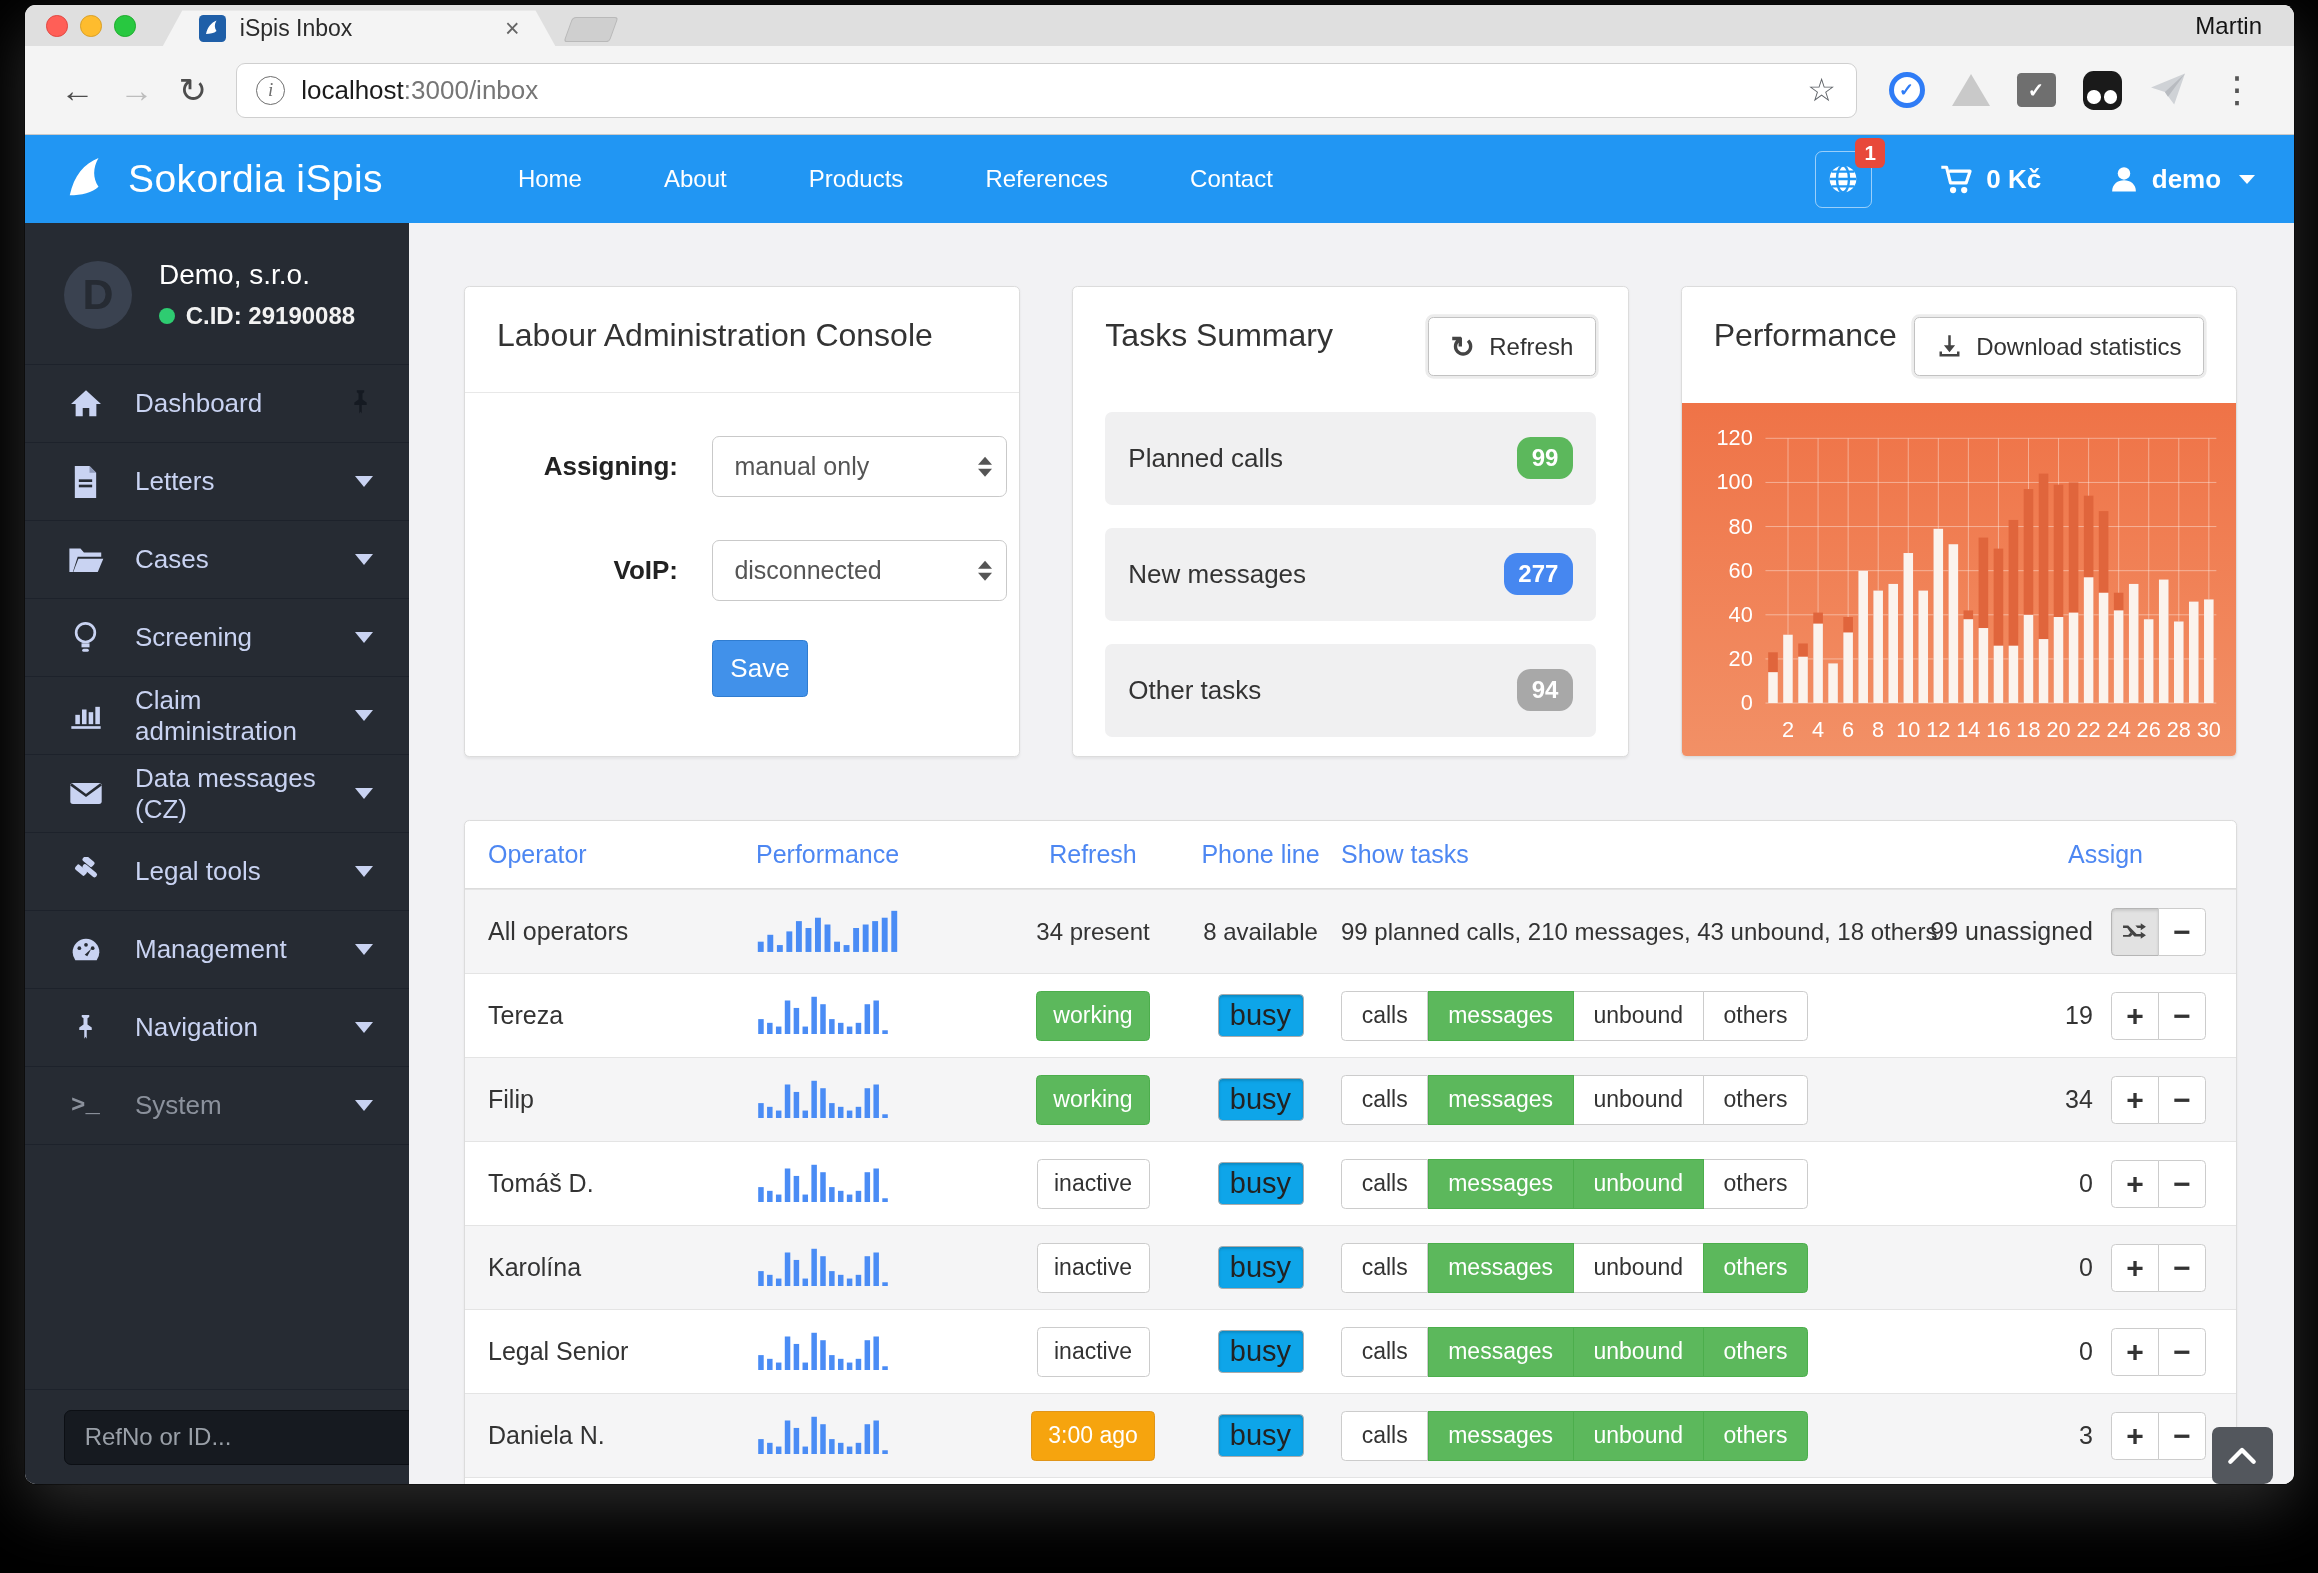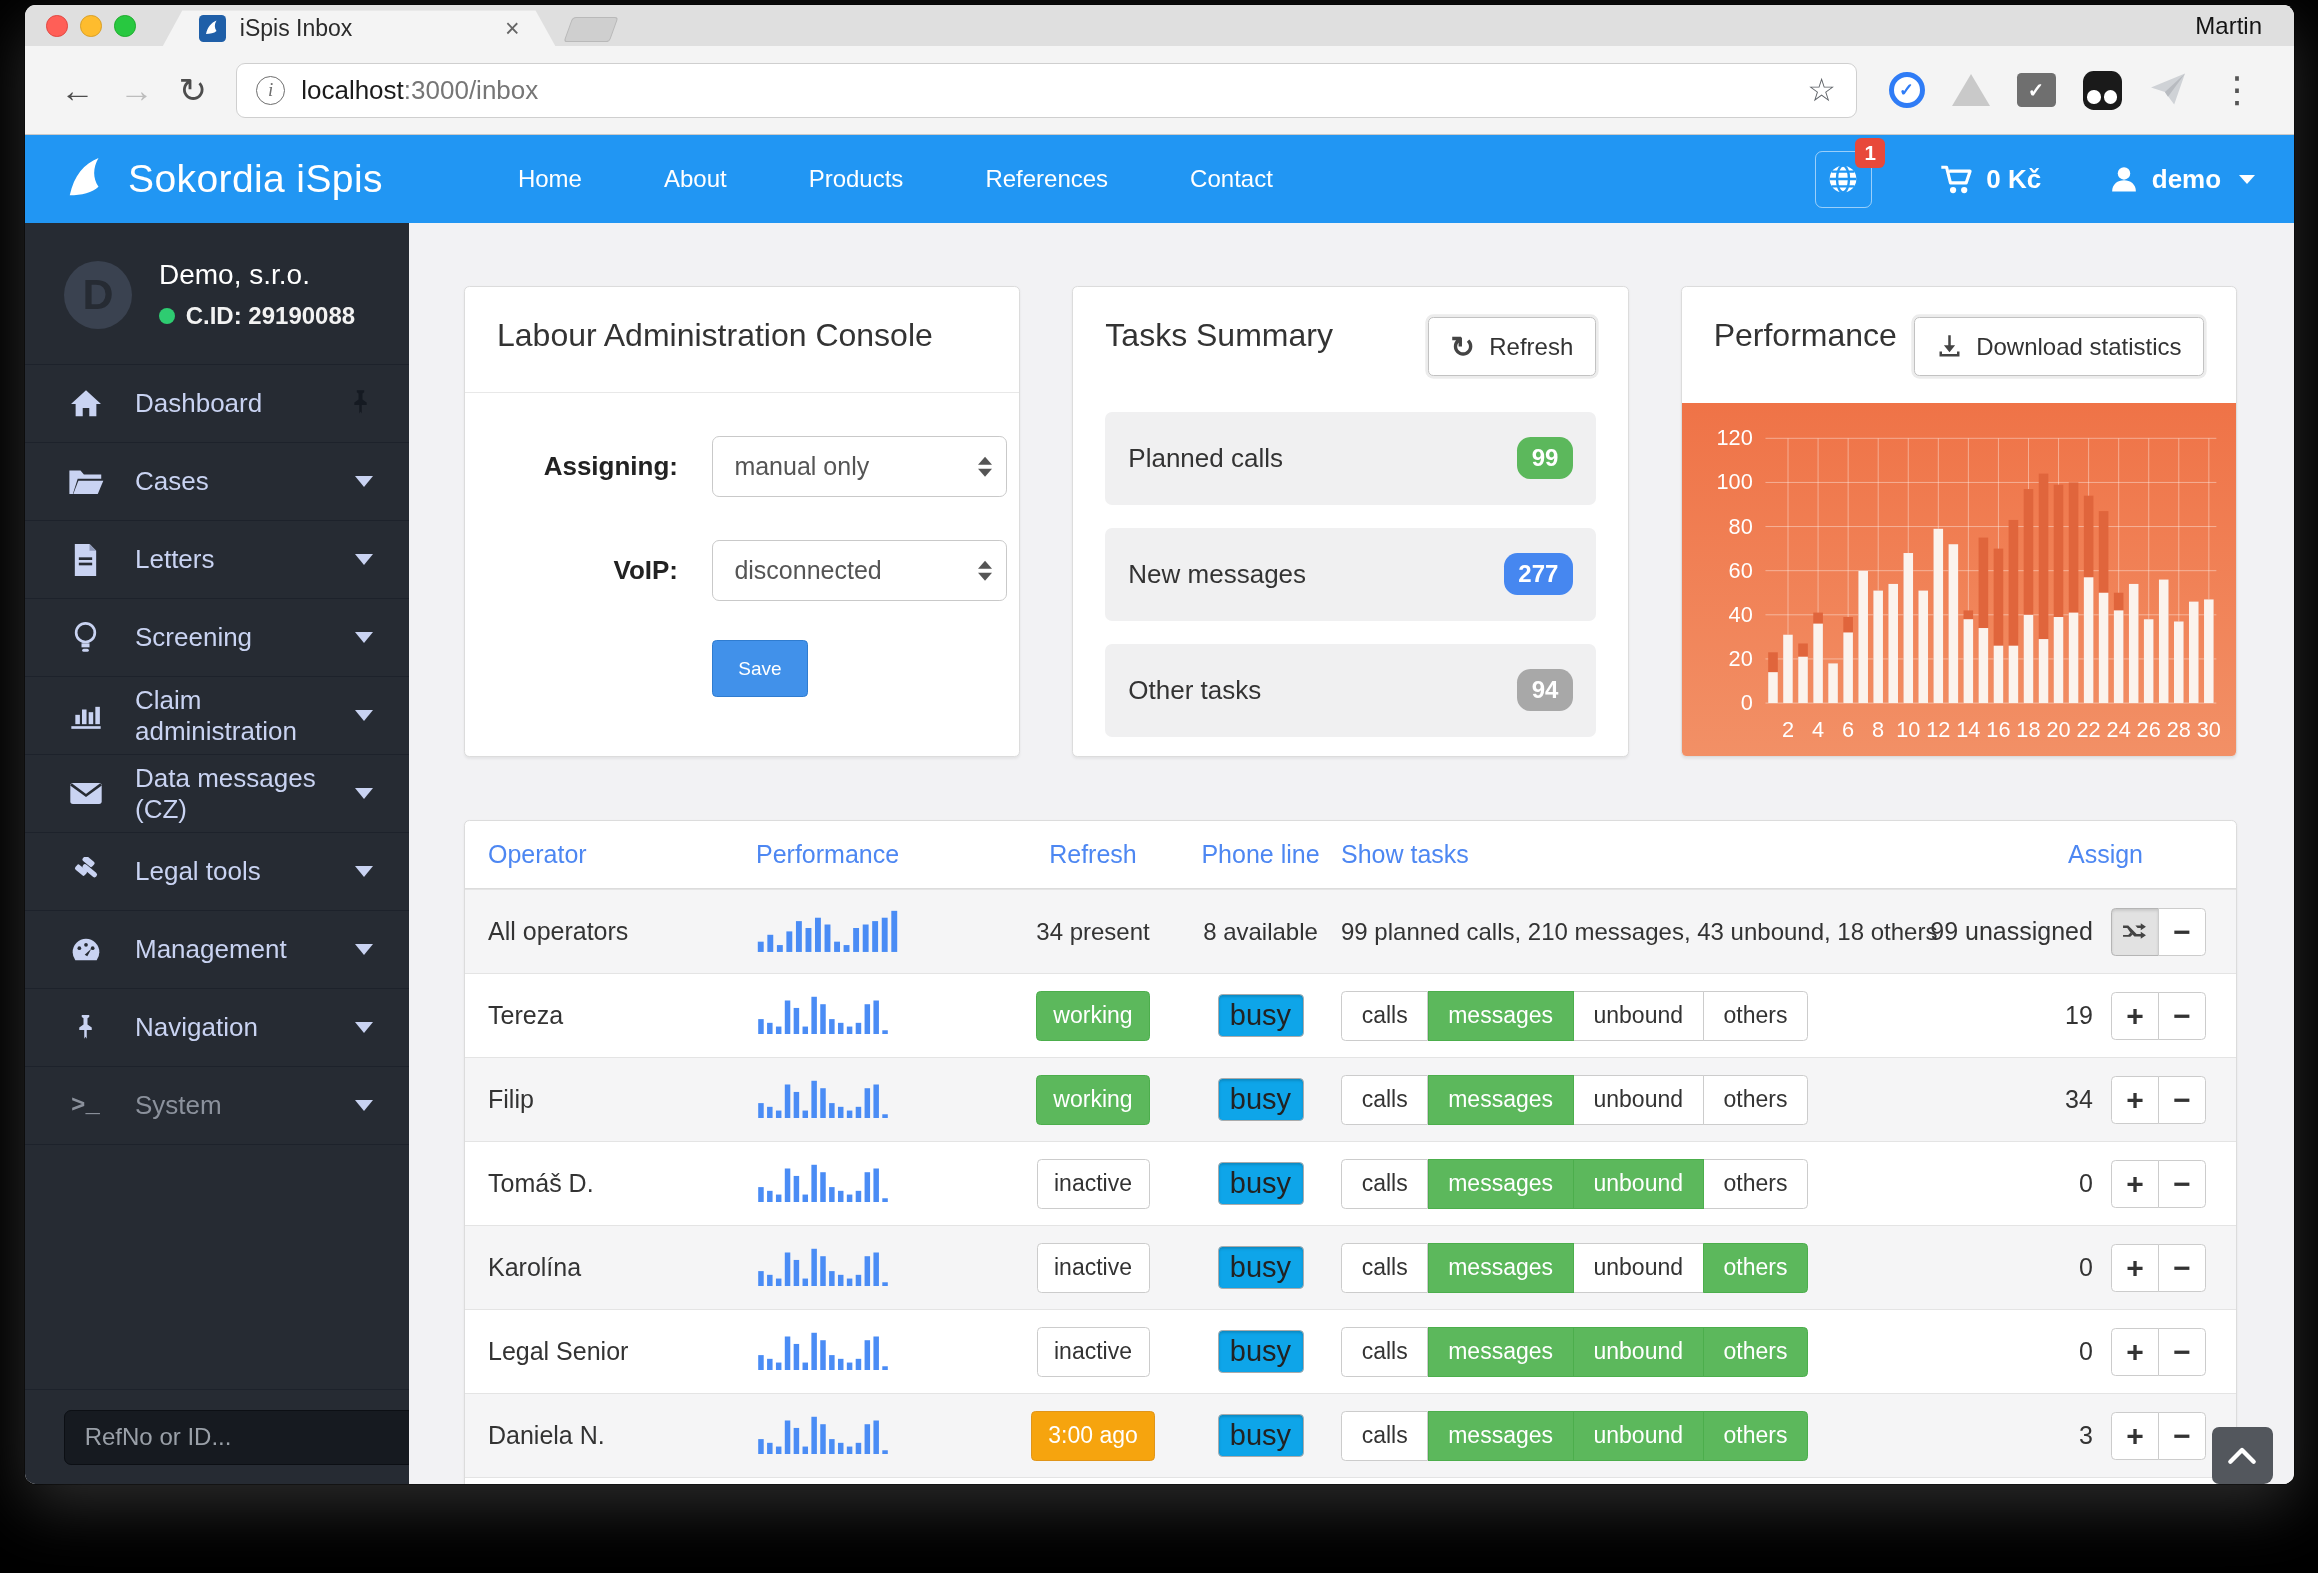--- a/index.html
+++ b/index.html
@@ -90,21 +90,21 @@
 
   
   .console-divider { border-bottom:0.9px solid #e8e8e8; margin-top:38px; }
   .form-row { display:flex; align-items:center; gap:34px; margin:43px 0 0 25px; }
   .form-label { width:188px; text-align:right; font-size:26px; font-weight:bold; color:#222; }
   .select { position:relative; width:295px; height:61px; border:0.9px solid #c9c9c9; border-radius:7.1px; background:#fff; display:flex; align-items:center; padding:0 43px 0 21.4px; font-size:25px; color:#555; }
   .spin { position:absolute; right:14.3px; top:50%; transform:translateY(-50%); display:flex; flex-direction:column; gap:4.5px; }
   .spin i { width:0; height:0; border-left:7.1px solid transparent; border-right:7.1px solid transparent; display:block; }
   .spin .up { border-bottom:8px solid #555; }
   .spin .down { border-top:8px solid #555; }
-  .save-btn { margin:39px 0 16px 247px; width:96px; height:57px; background:#4191ea; border:0.9px solid #2f7cd0; border-radius:4.5px; color:#fff; font-size:19px; }
+  .save-btn { margin:39px 0 16px 247px; width:96px; height:57px; background:#4191ea; border:0.9px solid #2f7cd0; border-radius:4.5px; color:#fff; font-size:26px; }
 
   
   .task-list { padding:12.5px 32px 0 32px; }
   .task-item { margin-top:23px; background:#f0f0f1; border-radius:7.1px; height:93px; display:flex; align-items:center; justify-content:space-between; padding:0 23px; }
   .task-label { font-size:26px; color:#333; }
   .badge { min-width:52px; height:42px; border-radius:13.4px; color:#fff; font-size:24px; font-weight:bold; display:grid; place-items:center; padding:0 14.3px; }
   .badge-green{ background:#5cb85c;margin-left:39px; } .badge-blue{ background:#4687f0; } .badge-gray{ background:#a8a8a8; }
 
   
   .chart-wrap { flex:1; margin-top:27px; min-height:0; }
@@ -261,38 +261,38 @@
           </span>
           <span class="menu-label">Dashboard</span>
           <span>
             <svg width="25" height="27" viewBox="0 0 20 22">
                 <path d="M7 1 h6 v1.6 l-1.4 1 v5 l3.4 2.4 v2 H11 v7 l-1-1.6 -1 1.6 v-7 H5 v-2 l3.4-2.4 v-5 L7 2.6 Z" fill="#151a22"></path>
               </svg>
           </span>
         </div>
         <div class="menu-item">
           <span class="menu-icon">
-            <svg width="36" height="29" viewBox="0 0 26 20">
-                <path d="M1 2 h8 l2.5 3 H24 v3 H7 L3.5 19 H1 Z" fill="#c9d3f2"></path>
-                <path d="M7.5 9.5 H25.5 L21.5 19 H3.8 Z" fill="#c9d3f2"></path>
-              </svg>
-          </span>
-          <span class="menu-label">Cases</span>
-          <span class="menu-caret"></span>
-        </div>
-        <div class="menu-item">
-          <span class="menu-icon">
             <svg width="27" height="32" viewBox="0 0 20 24">
                 <path d="M2 0 h11 l5 5 v19 H2 Z" fill="#c9d3f2"></path>
                 <path d="M13 0 l5 5 h-5 Z" fill="#8e99b8"></path>
                 <rect x="5" y="10" width="10" height="2" fill="#262b33"></rect>
                 <rect x="5" y="14" width="10" height="2" fill="#262b33"></rect>
               </svg>
           </span>
           <span class="menu-label">Letters</span>
+          <span class="menu-caret"></span>
+        </div>
+        <div class="menu-item">
+          <span class="menu-icon">
+            <svg width="36" height="29" viewBox="0 0 26 20">
+                <path d="M1 2 h8 l2.5 3 H24 v3 H7 L3.5 19 H1 Z" fill="#c9d3f2"></path>
+                <path d="M7.5 9.5 H25.5 L21.5 19 H3.8 Z" fill="#c9d3f2"></path>
+              </svg>
+          </span>
+          <span class="menu-label">Cases</span>
           <span class="menu-caret"></span>
         </div>
         <div class="menu-item">
           <span class="menu-icon">
             <svg width="23" height="32" viewBox="0 0 16 24">
                 <circle cx="8" cy="8" r="7" fill="none" stroke="#c9d3f2" stroke-width="2"></circle>
                 <rect x="5" y="16" width="6" height="3" fill="#c9d3f2"></rect>
                 <rect x="5.5" y="20" width="5" height="2.4" rx="1.2" fill="#c9d3f2"></rect>
               </svg>
           </span>

